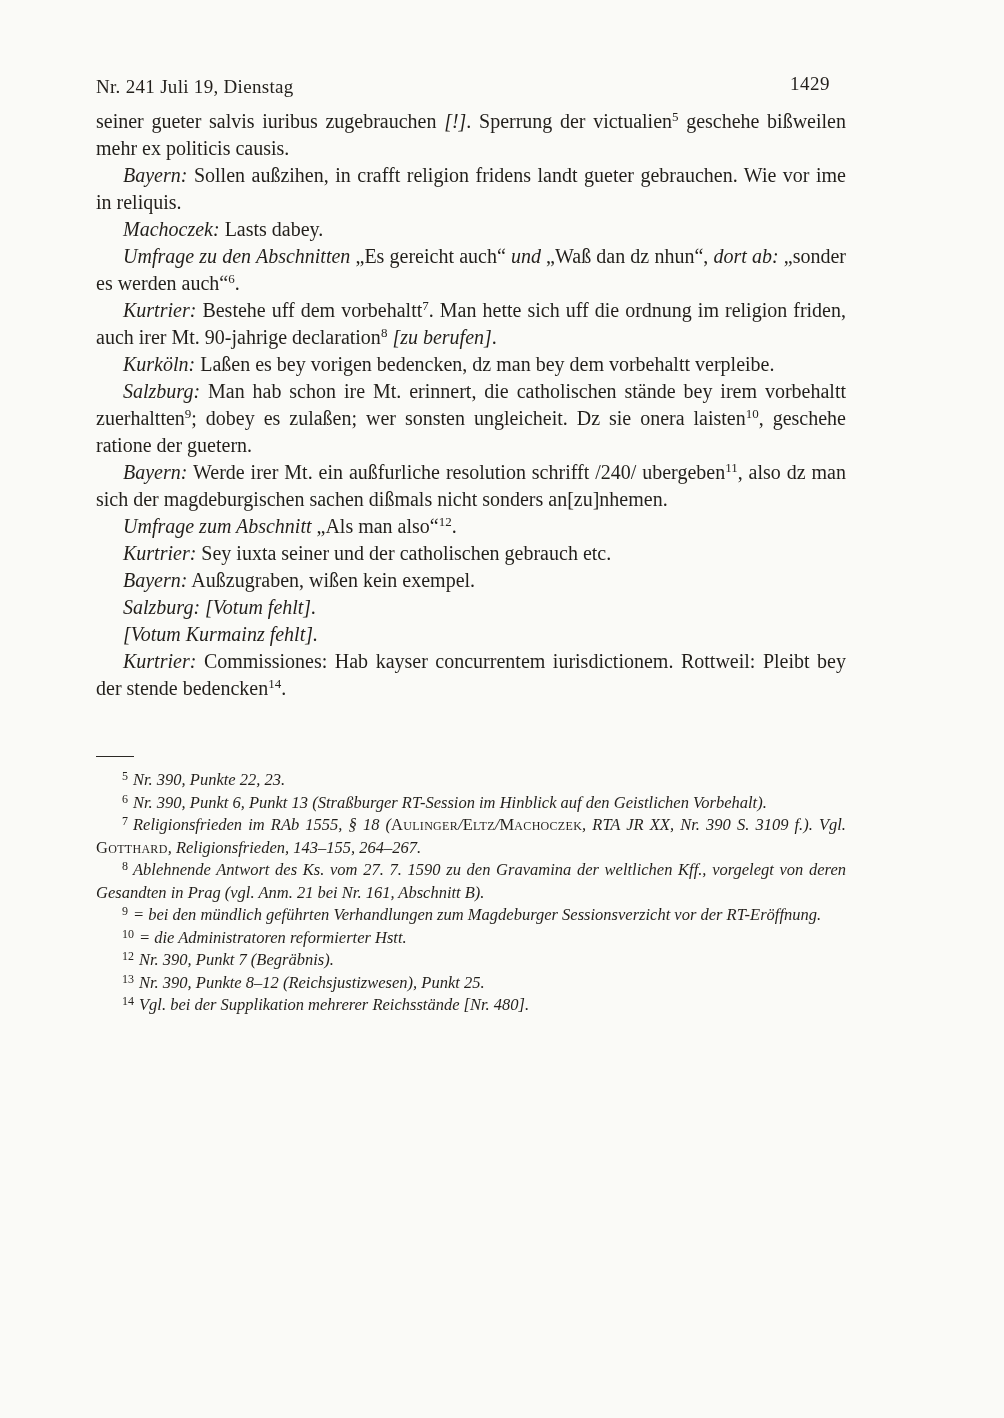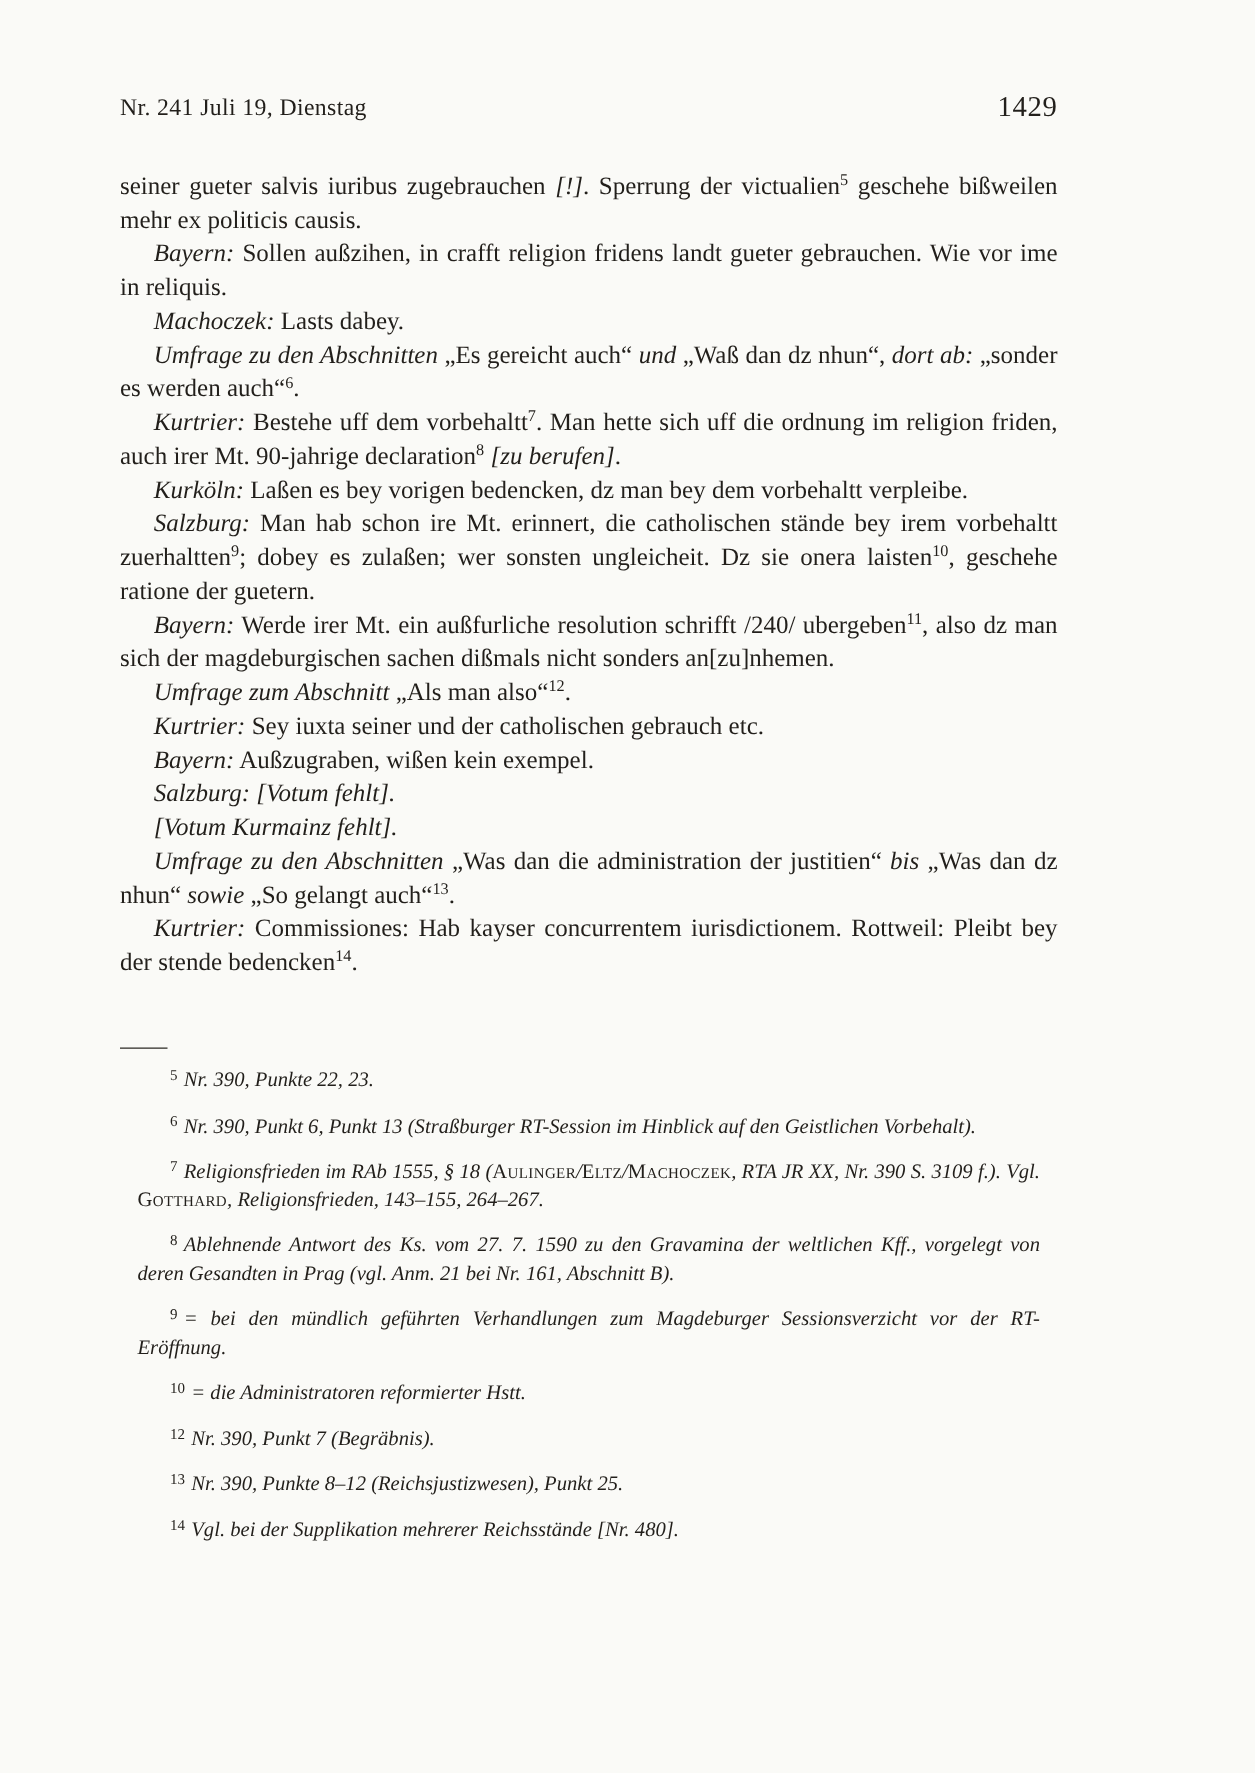--- a/index.html
+++ b/index.html
@@ -23,28 +23,28 @@
     height: 28px;
     font-size: 19px;
   }
   .header-title {
     display: block;
     text-align: left;
     letter-spacing: 0.3px;
   }
   .page-number {
     position: absolute;
-    right: 0;
+    right: 16px;
     top: -3px;
-    font-size: 23px;
+    font-size: 19px;
     letter-spacing: 0.5px;
     margin-left: 48px;
   }
   .body-text {
-    margin-top: 32px;
+    margin-top: 4px;
     font-size: 20px;
     line-height: 27px;
     text-align: justify;
     hyphens: auto;
   }
   .para { margin: 0; }
   .para.indent { text-indent: 27px; }
   .it { font-style: italic; }
   .sc { font-variant: small-caps; letter-spacing: 0.3px; }
   sup.ref {
@@ -60,21 +60,21 @@
     border-top: 1.6px solid #2b2825;
     margin: 54px 0 12px 0;
   }
   .footnotes {
     font-size: 16.5px;
     line-height: 22.5px;
     text-align: justify;
     hyphens: auto;
   }
   .footnote {
-    margin: 14px;
+    margin: 0;
     text-indent: 26px;
     font-style: italic;
   }
   .footnote .sc { font-style: normal; }
   sup.fn-num {
     font-size: 12px;
     font-style: normal;
     line-height: 0;
     vertical-align: baseline;
     position: relative;
@@ -98,21 +98,20 @@
       <p class="para indent"><span class="it">Umfrage zu den Abschnitten</span><span> „Es gereicht auch“ </span><span class="it">und</span><span> „Waß dan dz nhun“, </span><span class="it">dort ab:</span><span> „sonder es werden auch“</span><sup class="ref">6</sup><span>.</span></p>
       <p class="para indent"><span class="it">Kurtrier:</span><span> Bestehe uff dem vorbehaltt</span><sup class="ref">7</sup><span>. Man hette sich uff die ordnung im religion friden, auch irer Mt. 90-jahrige declaration</span><sup class="ref">8</sup><span> </span><span class="it">[zu berufen]</span><span>.</span></p>
       <p class="para indent"><span class="it">Kurköln:</span><span> Laßen es bey vorigen bedencken, dz man bey dem vorbehaltt verpleibe.</span></p>
       <p class="para indent"><span class="it">Salzburg:</span><span> Man hab schon ire Mt. erinnert, die catholischen stände bey irem vorbehaltt zuerhaltten</span><sup class="ref">9</sup><span>; dobey es zulaßen; wer sonsten ungleicheit. Dz sie onera laisten</span><sup class="ref">10</sup><span>, geschehe ratione der guetern.</span></p>
       <p class="para indent"><span class="it">Bayern:</span><span> Werde irer Mt. ein außfurliche resolution schrifft /240/ ubergeben</span><sup class="ref">11</sup><span>, also dz man sich der magdeburgischen sachen dißmals nicht sonders an[zu]nhemen.</span></p>
       <p class="para indent"><span class="it">Umfrage zum Abschnitt</span><span> „Als man also“</span><sup class="ref">12</sup><span>.</span></p>
       <p class="para indent"><span class="it">Kurtrier:</span><span> Sey iuxta seiner und der catholischen gebrauch etc.</span></p>
       <p class="para indent"><span class="it">Bayern:</span><span> Außzugraben, wißen kein exempel.</span></p>
       <p class="para indent"><span class="it">Salzburg: [Votum fehlt].</span></p>
       <p class="para indent"><span class="it">[Votum Kurmainz fehlt].</span></p>
-      <p class="para indent"><span class="it">Umfrage zu den Abschnitten</span><span> „Was dan die administration der justitien“ </span><span class="it">bis</span><span> „Was dan dz nhun“ </span><span class="it">sowie</span><span> „So gelangt auch“</span><sup class="ref">13</sup><span>.</span></p>
       <p class="para indent"><span class="it">Kurtrier:</span><span> Commissiones: Hab kayser concurrentem iurisdictionem. Rottweil: Pleibt bey der stende bedencken</span><sup class="ref">14</sup><span>.</span></p>
     </div>
 
   <hr class="fn-sep">
 
   <div class="footnotes">
       <p class="footnote"><sup class="fn-num">5</sup><span>Nr. 390, Punkte 22, 23.</span></p>
       <p class="footnote"><sup class="fn-num">6</sup><span>Nr. 390, Punkt 6, Punkt 13 (Straßburger RT-Session im Hinblick auf den Geistlichen Vorbehalt).</span></p>
       <p class="footnote"><sup class="fn-num">7</sup><span>Religionsfrieden im RAb 1555, § 18 (</span><span class="sc">Aulinger</span><span>/</span><span class="sc">Eltz</span><span>/</span><span class="sc">Machoczek</span><span>, RTA JR XX, Nr. 390 S. 3109 f.). Vgl. </span><span class="sc">Gotthard</span><span>, Religionsfrieden, 143–155, 264–267.</span></p>
       <p class="footnote"><sup class="fn-num">8</sup><span>Ablehnende Antwort des Ks. vom 27. 7. 1590 zu den Gravamina der weltlichen Kff., vorgelegt von deren Gesandten in Prag (vgl. Anm. 21 bei Nr. 161, Abschnitt B).</span></p>

